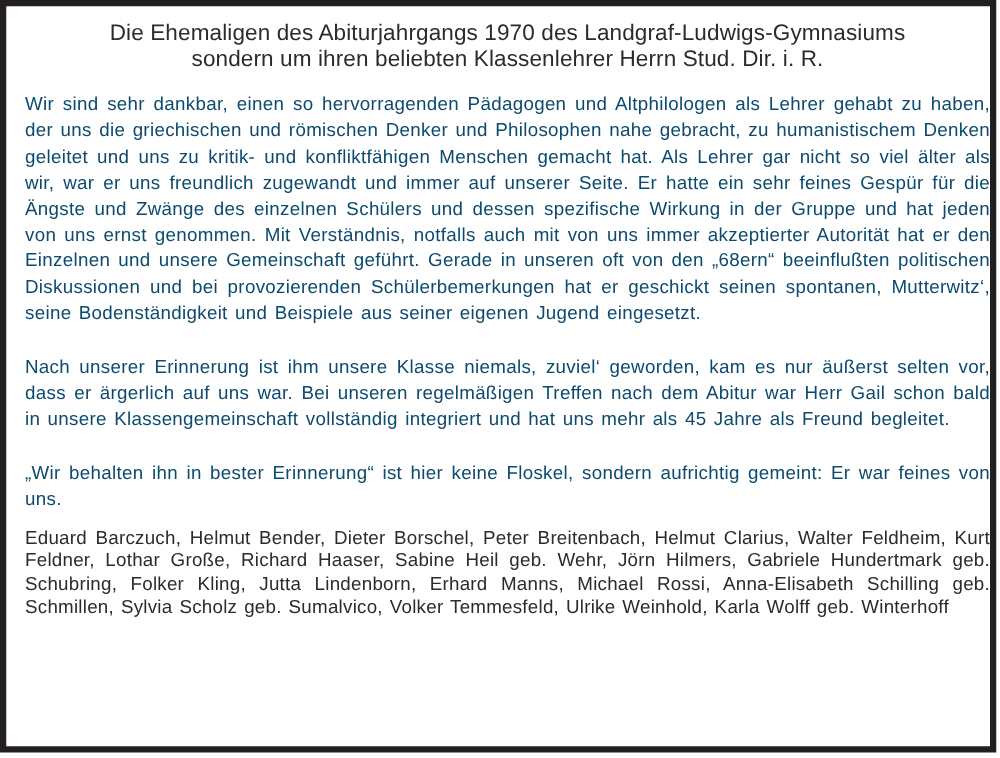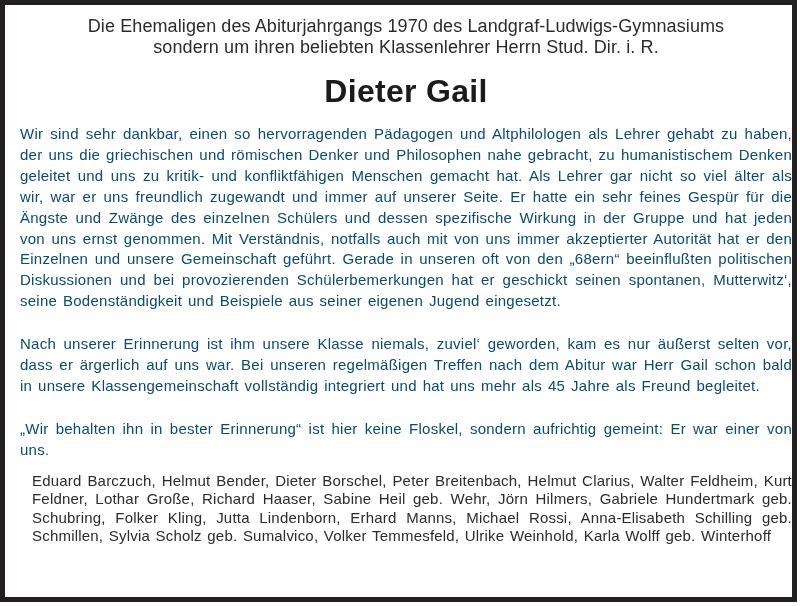--- a/index.html
+++ b/index.html
@@ -51,44 +51,43 @@
     font-size: 15px;
     line-height: 20.9px;
     color: #0c4a6e;
     letter-spacing: 0.25px;
     word-spacing: 1.5px;
   }
   p.body-par.follow {
     margin-top: 22px;
   }
   p.mourners {
-    margin: 11px 0 0 12px;
+    margin: 11px 0 0 0;
     text-align: justify;
     font-size: 15px;
     line-height: 18.4px;
     color: #2b2b2b;
     letter-spacing: 0.2px;
     word-spacing: 1.2px;
   }
 </style>
 </head>
 <body>
 
 <div class="page">
   <div class="notice-frame">
 
     <div class="intro">
       <div>Die Ehemaligen des Abiturjahrgangs 1970 des Landgraf-Ludwigs-Gymnasiums</div>
       <div>sondern um ihren beliebten Klassenlehrer Herrn Stud. Dir. i. R.</div>
     </div>
 
-    <h1 class="deceased-name">Dieter Gail</h1>
 
     <p class="body-par">Wir sind sehr dankbar, einen so hervorragenden Pädagogen und Altphilologen als Lehrer gehabt zu haben, der uns die griechischen und römischen Denker und Philosophen nahe gebracht, zu humanistischem Denken geleitet und uns zu kritik- und konfliktfähigen Menschen gemacht hat. Als Lehrer gar nicht so viel älter als wir, war er uns freundlich zugewandt und immer auf unserer Seite. Er hatte ein sehr feines Gespür für die Ängste und Zwänge des einzelnen Schülers und dessen spezifische Wirkung in der Gruppe und hat jeden von uns ernst genommen. Mit Verständnis, notfalls auch mit von uns immer akzeptierter Autorität hat er den Einzelnen und unsere Gemeinschaft geführt. Gerade in unseren oft von den „68ern“ beeinflußten politischen Diskussionen und bei provozierenden Schülerbemerkungen hat er geschickt seinen spontanen, Mutterwitz‘, seine Bodenständigkeit und Beispiele aus seiner eigenen Jugend eingesetzt.</p>
 
     <p class="body-par follow">Nach unserer Erinnerung ist ihm unsere Klasse niemals, zuviel‘ geworden, kam es nur äußerst selten vor, dass er ärgerlich auf uns war. Bei unseren regelmäßigen Treffen nach dem Abitur war Herr Gail schon bald in unsere Klassengemeinschaft vollständig integriert und hat uns mehr als 45 Jahre als Freund begleitet.</p>
 
-    <p class="body-par follow">„Wir behalten ihn in bester Erinnerung“ ist hier keine Floskel, sondern aufrichtig gemeint: Er war einer von uns.</p>
+    <p class="body-par follow">„Wir behalten ihn in bester Erinnerung“ ist hier keine Floskel, sondern aufrichtig gemeint: Er war feines von uns.</p>
 
     <p class="mourners">Eduard Barczuch, Helmut Bender, Dieter Borschel, Peter Breitenbach, Helmut Clarius, Walter Feldheim, Kurt Feldner, Lothar Große, Richard Haaser, Sabine Heil geb. Wehr, Jörn Hilmers, Gabriele Hundertmark geb. Schubring, Folker Kling, Jutta Lindenborn, Erhard Manns, Michael Rossi, Anna-Elisabeth Schilling geb. Schmillen, Sylvia Scholz geb. Sumalvico, Volker Temmesfeld, Ulrike Weinhold, Karla Wolff geb. Winterhoff</p>
 
   </div>
 </div>
 
 </body></html>

